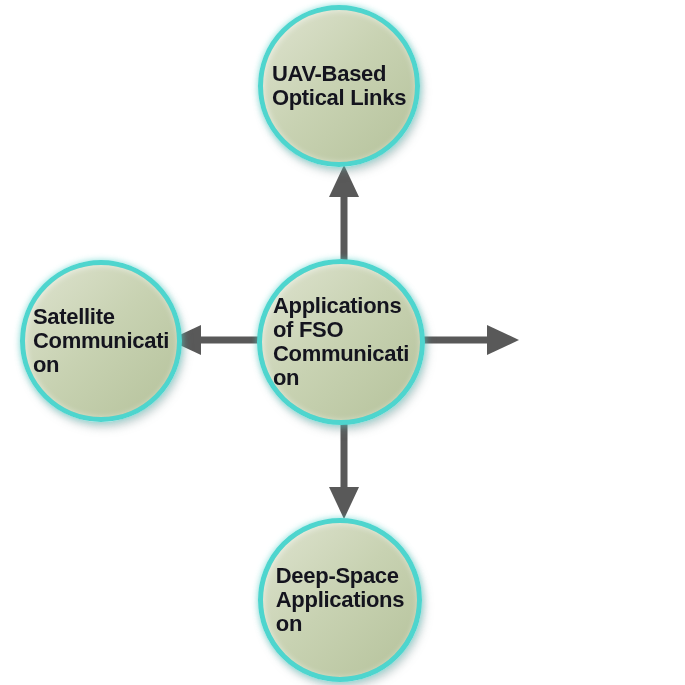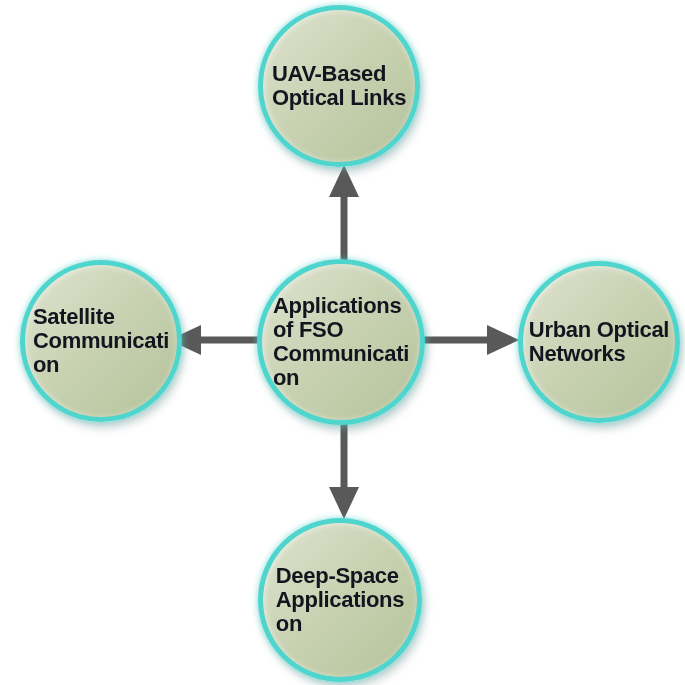--- a/index.html
+++ b/index.html
@@ -88,24 +88,20 @@
     <span class="label">UAV-Based
 Optical Links</span>
   </div>
 
   <div class="node node-left">
     <span class="label">Satellite
 Communicati
 on</span>
   </div>
 
-  <div class="node node-right">
-    <span class="label">Urban Optical
-Networks</span>
-  </div>
 
   <div class="node node-bottom">
     <span class="label">Deep-Space
 Applications
 on</span>
   </div>
 
 </div>
 
 </body></html>

